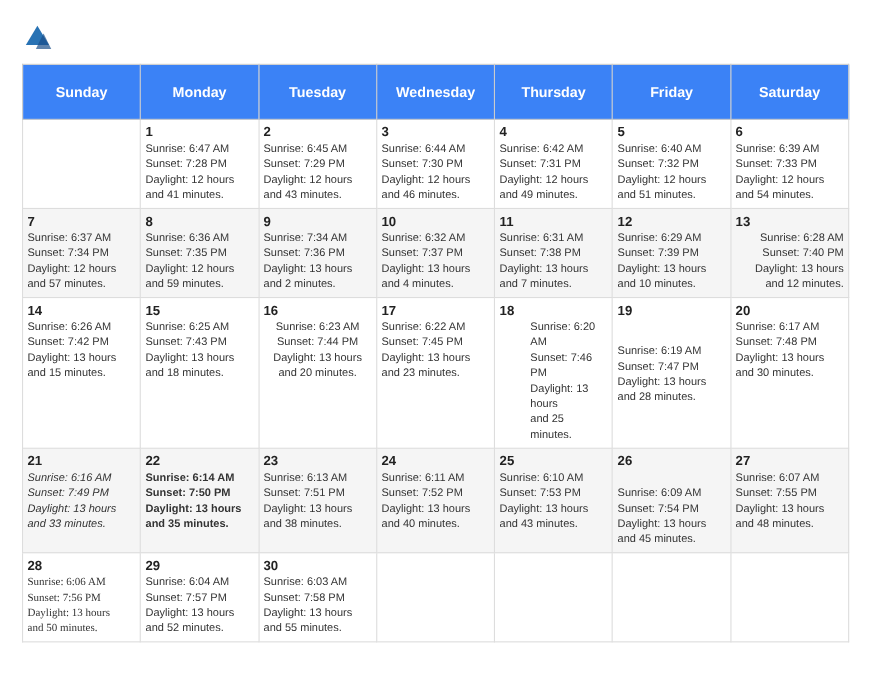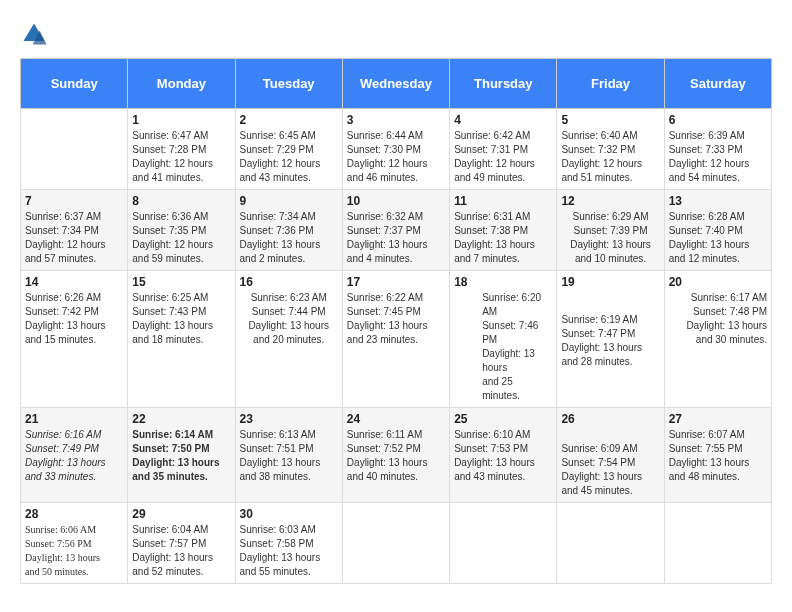--- a/index.html
+++ b/index.html
@@ -185,28 +185,28 @@
         </td>
         <td>
           <div class="day-num">11</div>
           <div class="day-info" style="white-space: pre-line;">Sunrise: 6:31 AM
 Sunset: 7:38 PM
 Daylight: 13 hours
 and 7 minutes.</div>
         </td>
         <td>
           <div class="day-num">12</div>
-          <div class="day-info" style="white-space: pre-line; text-align: center;">Sunrise: 6:29 AM
+          <div class="day-info" style="white-space: pre-line;">Sunrise: 6:29 AM
 Sunset: 7:39 PM
 Daylight: 13 hours
 and 10 minutes.</div>
         </td>
         <td>
           <div class="day-num">13</div>
-          <div class="day-info" style="white-space: pre-line;">Sunrise: 6:28 AM
+          <div class="day-info" style="white-space: pre-line; text-align: right;">Sunrise: 6:28 AM
 Sunset: 7:40 PM
 Daylight: 13 hours
 and 12 minutes.</div>
         </td>
       </tr>
       <tr>
         <td>
           <div class="day-num">14</div>
           <div class="day-info" style="white-space: pre-line;">Sunrise: 6:26 AM
 Sunset: 7:42 PM
@@ -243,21 +243,21 @@
         </td>
         <td>
           <div class="day-num">19</div>
           <div class="day-info" style="white-space: pre-line; margin-top: 24px;">Sunrise: 6:19 AM
 Sunset: 7:47 PM
 Daylight: 13 hours
 and 28 minutes.</div>
         </td>
         <td>
           <div class="day-num">20</div>
-          <div class="day-info" style="white-space: pre-line; text-align: right;">Sunrise: 6:17 AM
+          <div class="day-info" style="white-space: pre-line;">Sunrise: 6:17 AM
 Sunset: 7:48 PM
 Daylight: 13 hours
 and 30 minutes.</div>
         </td>
       </tr>
       <tr>
         <td>
           <div class="day-num">21</div>
           <div class="day-info" style="white-space: pre-line; font-style: italic;">Sunrise: 6:16 AM
 Sunset: 7:49 PM

